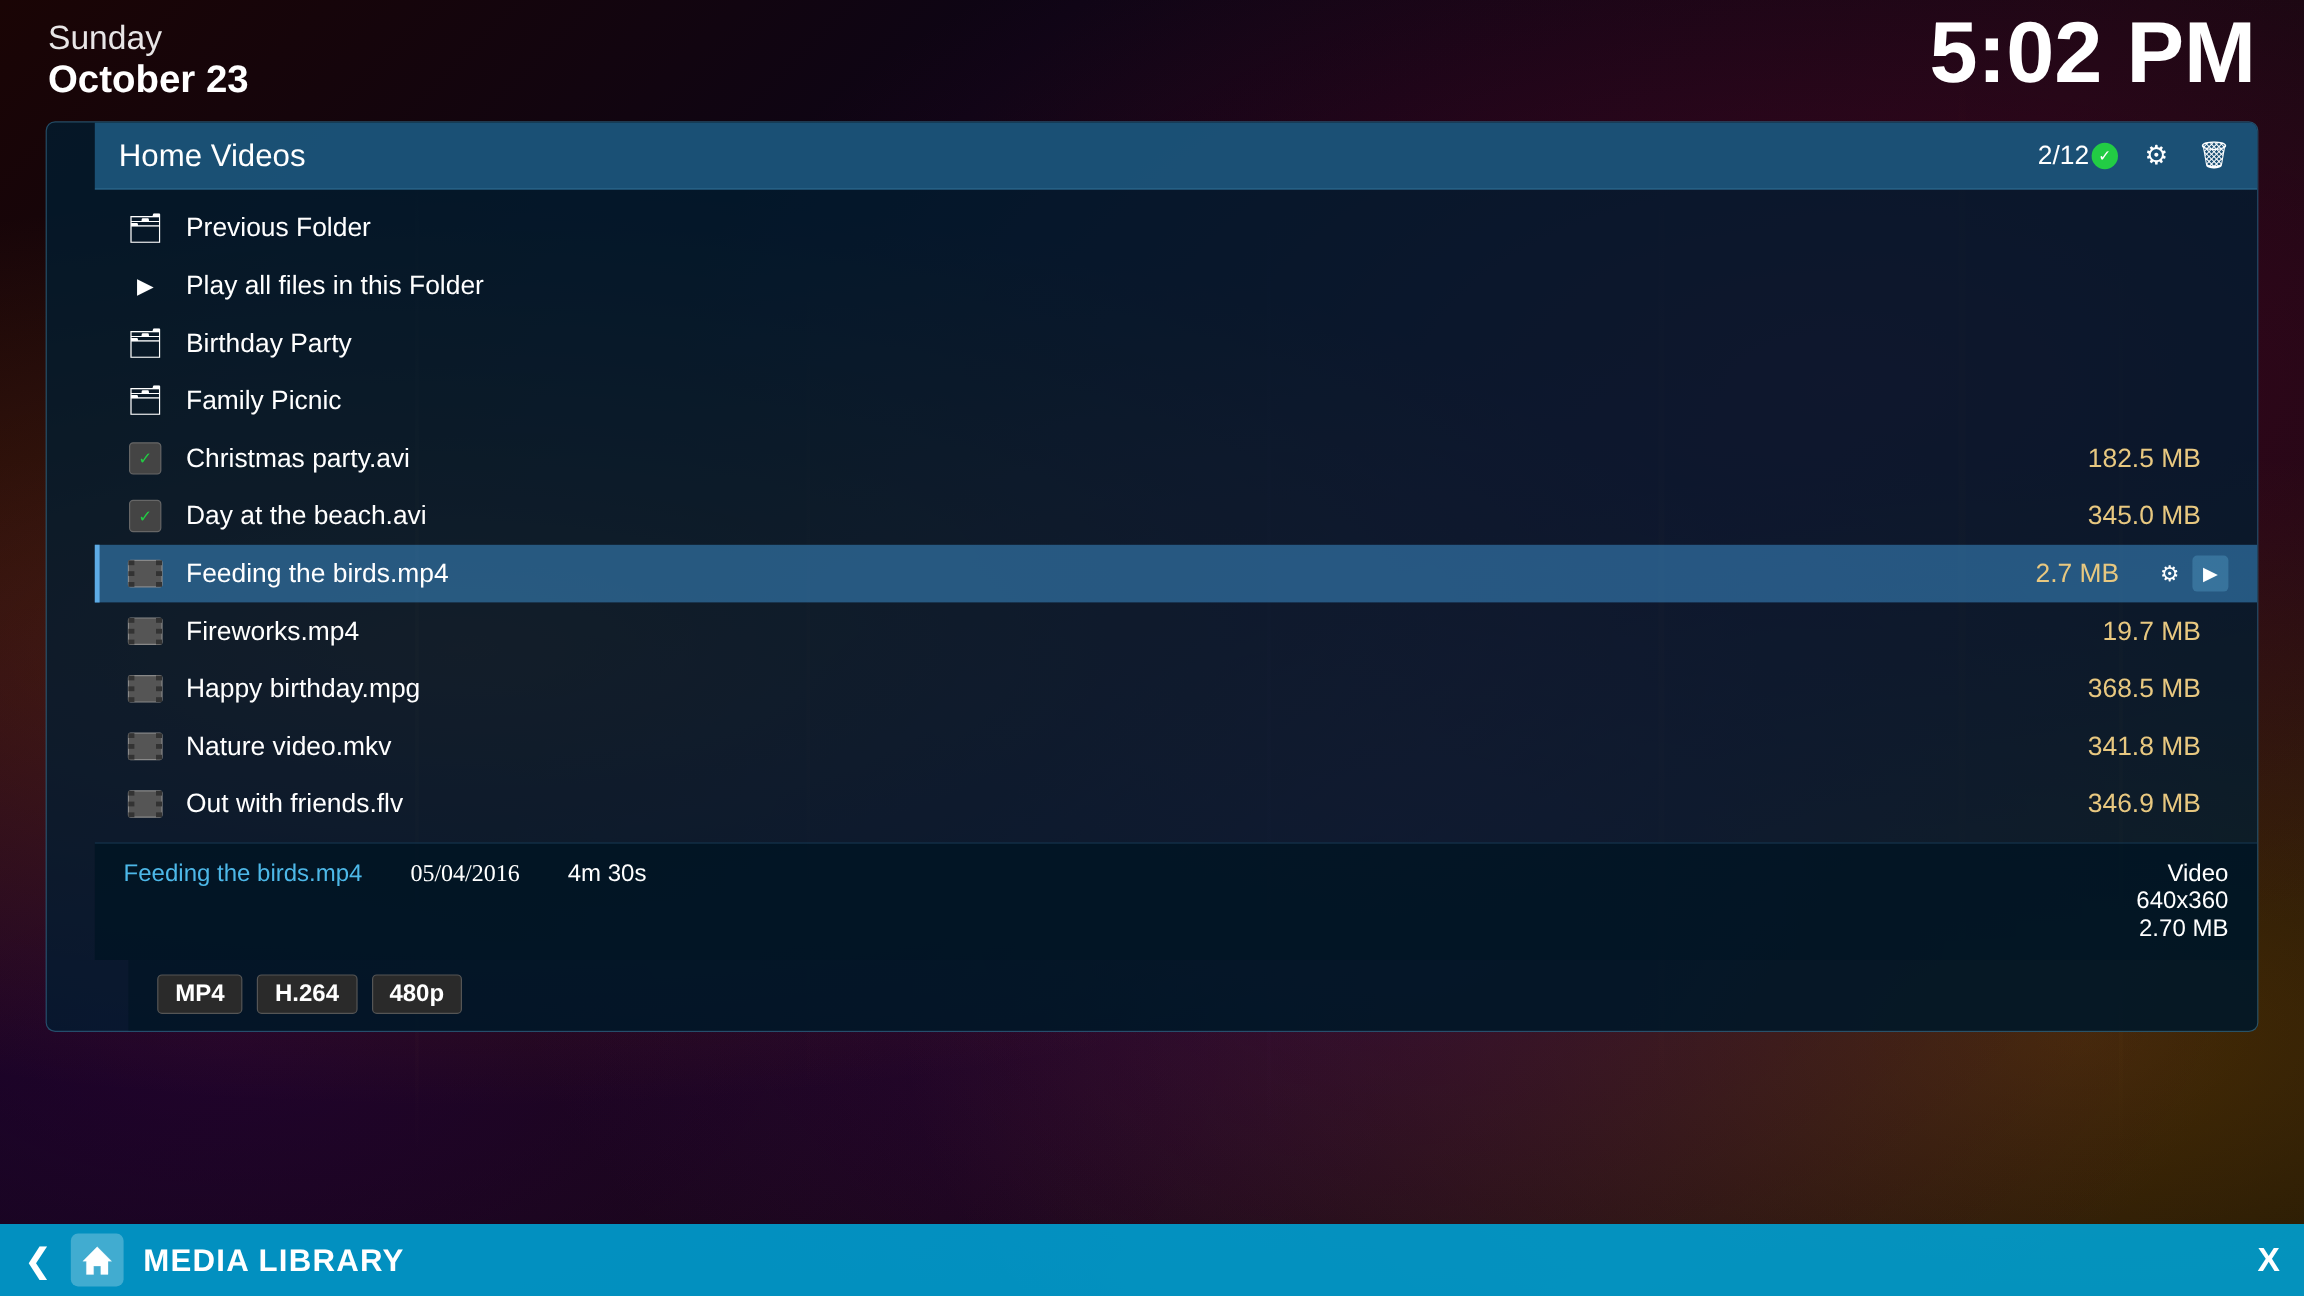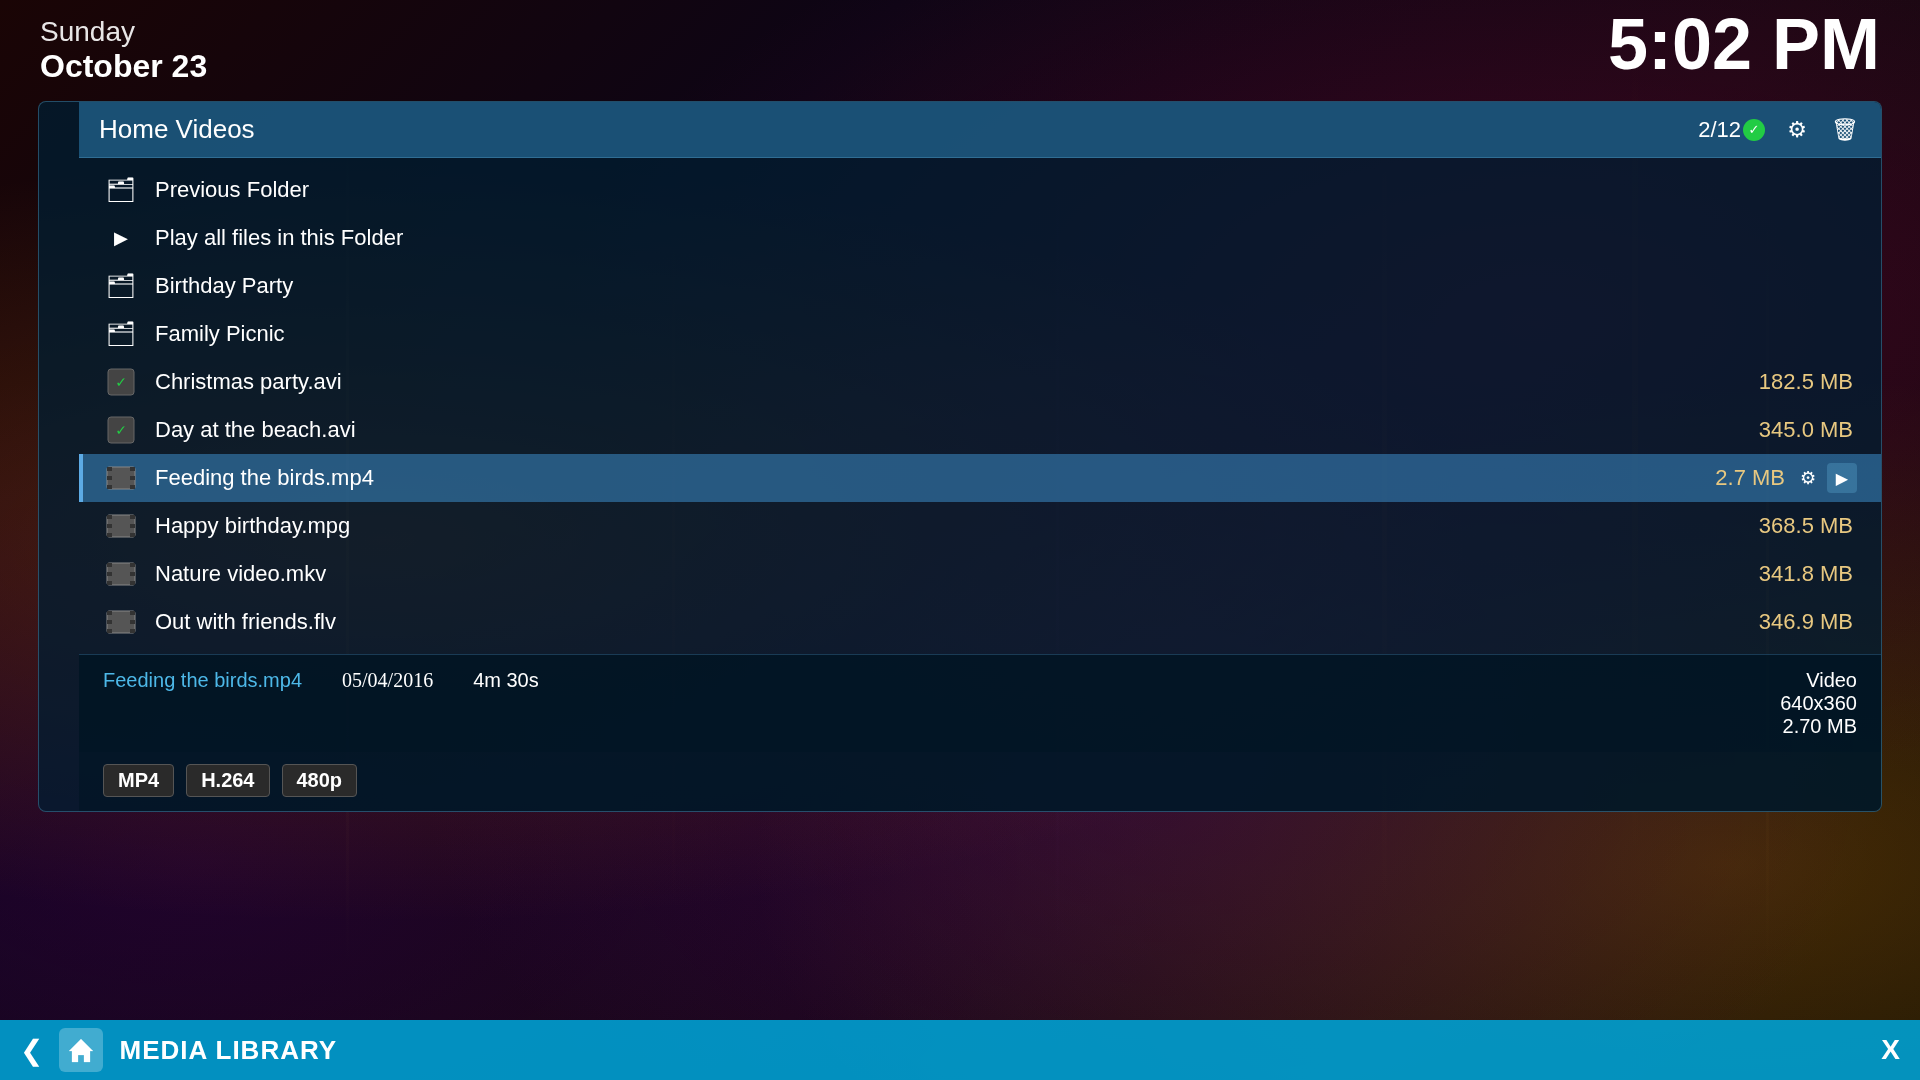--- a/index.html
+++ b/index.html
@@ -174,21 +174,21 @@
       font-size: 24px;
     }
 
     .item-name {
       flex: 1;
     }
 
     .item-size {
       color: #e8c880;
       font-size: 22px;
-      margin-right: 4px;
+      margin-right: 23px;
     }
 
     .item-actions {
       display: flex;
       align-items: center;
       gap: 3px;
     }
 
     .play-btn {
       width: 30px;
@@ -235,20 +235,21 @@
       text-align: right;
       margin-left: auto;
     }
 
     
     .tags-row {
       padding: 12px 24px 14px;
       display: flex;
       gap: 12px;
       background: rgba(0, 20, 35, 0.6);
+      margin-left: 28px;
     }
 
     .tag {
       background: #2a2a2a;
       color: #ffffff;
       font-size: 20px;
       font-weight: bold;
       padding: 4px 14px;
       border-radius: 4px;
       border: 1px solid #555;
@@ -395,20 +396,35 @@
         </svg>
       </div>
       <span class="item-name">Feeding the birds.mp4</span>
       <div class="item-actions">
         <span class="item-size">2.7 MB</span>
         <div class="icon-btn" style="font-size:18px;">⚙</div>
         <div class="play-btn">▶</div>
       </div>
     </div>
 
+    <div class="list-item">
+      <div class="item-icon">
+        <svg width="30" height="30" viewBox="0 0 30 30">
+          <rect x="1" y="4" width="28" height="22" rx="2" fill="#555" stroke="#888" stroke-width="1"></rect>
+          <rect x="1" y="4" width="5" height="4" fill="#333"></rect>
+          <rect x="24" y="4" width="5" height="4" fill="#333"></rect>
+          <rect x="1" y="22" width="5" height="4" fill="#333"></rect>
+          <rect x="24" y="22" width="5" height="4" fill="#333"></rect>
+          <rect x="1" y="13" width="5" height="4" fill="#333"></rect>
+          <rect x="24" y="13" width="5" height="4" fill="#333"></rect>
+        </svg>
+      </div>
+      <span class="item-name">Fireworks.mp4</span>
+      <span class="item-size">19.7 MB</span>
+    </div>
 
     <div class="list-item">
       <div class="item-icon">
         <svg width="30" height="30" viewBox="0 0 30 30">
           <rect x="1" y="4" width="28" height="22" rx="2" fill="#555" stroke="#888" stroke-width="1"></rect>
           <rect x="1" y="4" width="5" height="4" fill="#333"></rect>
           <rect x="24" y="4" width="5" height="4" fill="#333"></rect>
           <rect x="1" y="22" width="5" height="4" fill="#333"></rect>
           <rect x="24" y="22" width="5" height="4" fill="#333"></rect>
           <rect x="1" y="13" width="5" height="4" fill="#333"></rect>

